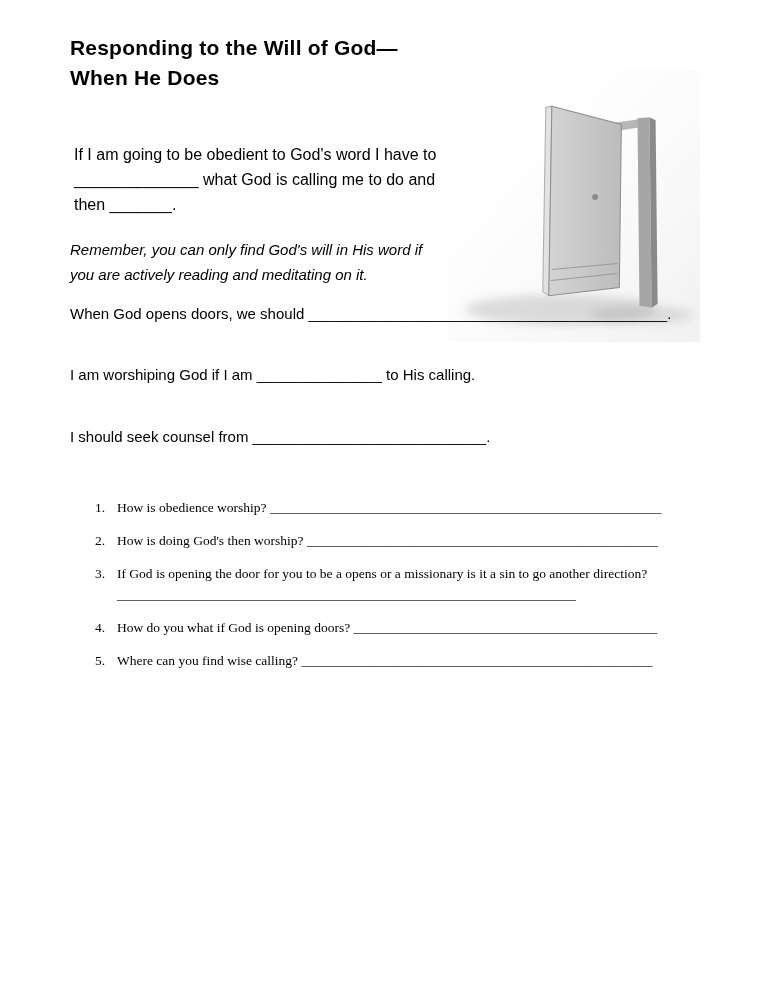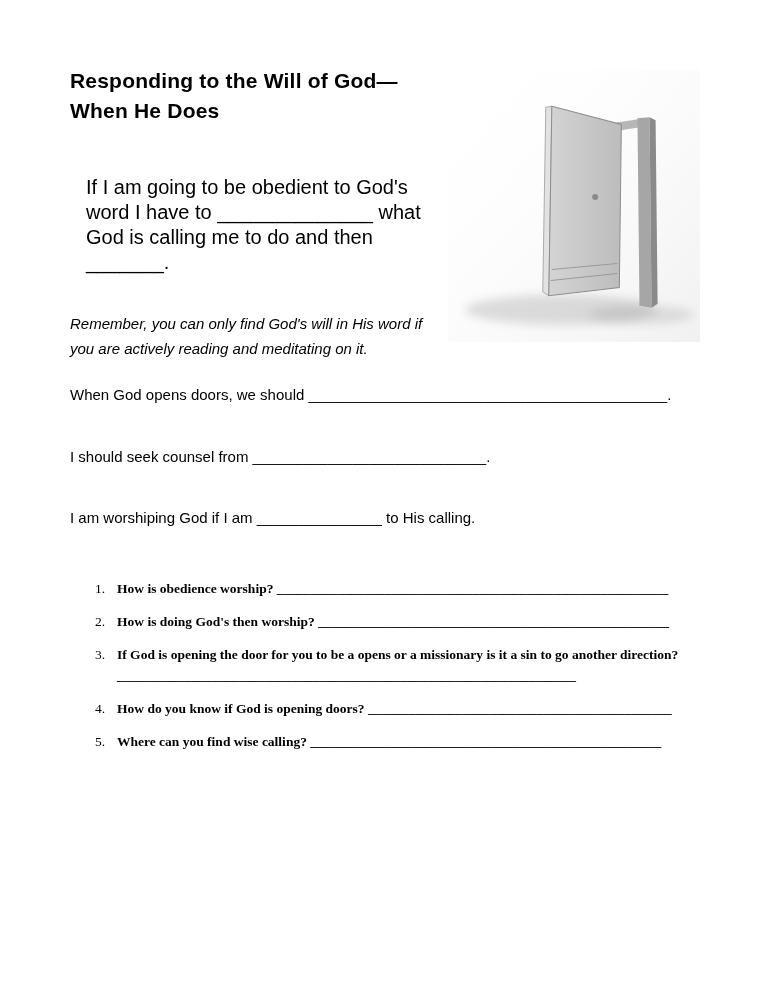--- a/index.html
+++ b/index.html
@@ -8,70 +8,70 @@
     width: 768px;
     height: 994px;
     background: #ffffff;
     color: #000000;
     font-family: "Liberation Sans", sans-serif;
     overflow: hidden;
   }
   .content {
     position: relative;
     z-index: 1;
-    padding: 66px 73px 0 70px;
+    padding: 33px 73px 0 70px;
   }
   .title {
     margin: 0;
     font-size: 21px;
     font-weight: bold;
     line-height: 30px;
     letter-spacing: 0.2px;
   }
   .title span { display: block; }
   .intro {
     width: 365px;
-    font-size: 20px;
+    font-size: 16px;
     line-height: 25px;
-    margin: 49px 0 0 16px;
+    margin: 49px 0 0 4px;
   }
   .reminder {
     width: 372px;
     font-size: 15px;
     font-style: italic;
     line-height: 25px;
-    margin: 36px 0 0 0;
+    margin: 20px 0 0 0;
   }
   .fill {
     font-size: 15px;
     line-height: 20px;
     margin: 0;
     white-space: nowrap;
     overflow: hidden;
   }
-  .fill-open    { margin-top: 24px; }
+  .fill-open    { margin-top: 17px; }
   .fill-counsel { margin-top: 42px; }
   .fill-worship { margin-top: 41px; }
   .discussion { margin-top: 50px; }
   .dhead {
     font-family: "Liberation Serif", serif;
     font-size: 13.5px;
     letter-spacing: 0.8px;
     line-height: 18px;
   }
   .qlist { margin: 10px 0 0 25px; }
   .q {
     display: flex;
     font-family: "Liberation Serif", serif;
     font-size: 13.5px;
     line-height: 21px;
     margin-bottom: 12px;
   }
   .qnum { flex: none; width: 22px; }
-  .qtext { flex: 1 1 auto; overflow-wrap: anywhere; font-weight: bold; }
+  .qtext { flex: 1 1 auto; overflow-wrap: anywhere; }
   .door {
     position: absolute;
     left: 448px;
     top: 70px;
     width: 252px;
     height: 272px;
     z-index: 0;
   }
 </style>
 </head>
@@ -118,42 +118,42 @@
       <span>Responding to the Will of God—</span>
       <span>When He Does</span>
     </h1>
 
     <p class="intro">If I am going to be obedient to God's word I have to ______________ what God is calling me to do and then _______.</p>
 
     <p class="reminder">Remember, you can only find God's will in His word if you are actively reading and meditating on it.</p>
 
     <p class="fill fill-open">When God opens doors, we should ___________________________________________.</p>
 
+    <p class="fill fill-worship">I am worshiping God if I am _______________ to His calling.</p>
+
     <p class="fill fill-counsel">I should seek counsel from ____________________________.</p>
-
-    <p class="fill fill-worship">I am worshiping God if I am _______________ to His calling.</p>
 
     <div class="discussion">
 
       <div class="qlist">
         <div class="q">
           <span class="qnum">1.</span>
           <span class="qtext">How is obedience worship? __________________________________________________________</span>
         </div>
         <div class="q">
           <span class="qnum">2.</span>
           <span class="qtext">How is doing God's then worship? ____________________________________________________</span>
         </div>
         <div class="q">
           <span class="qnum">3.</span>
           <span class="qtext">If God is opening the door for you to be a opens or a missionary is it a sin to go another direction? ____________________________________________________________________</span>
         </div>
         <div class="q">
           <span class="qnum">4.</span>
-          <span class="qtext">How do you know if God is opening doors? _____________________________________________</span>
+          <span class="qtext">How do you what if God is opening doors? _____________________________________________</span>
         </div>
         <div class="q">
           <span class="qnum">5.</span>
           <span class="qtext">Where can you find wise calling? ____________________________________________________</span>
         </div>
       </div>
     </div>
 
   </div>
 </div>

